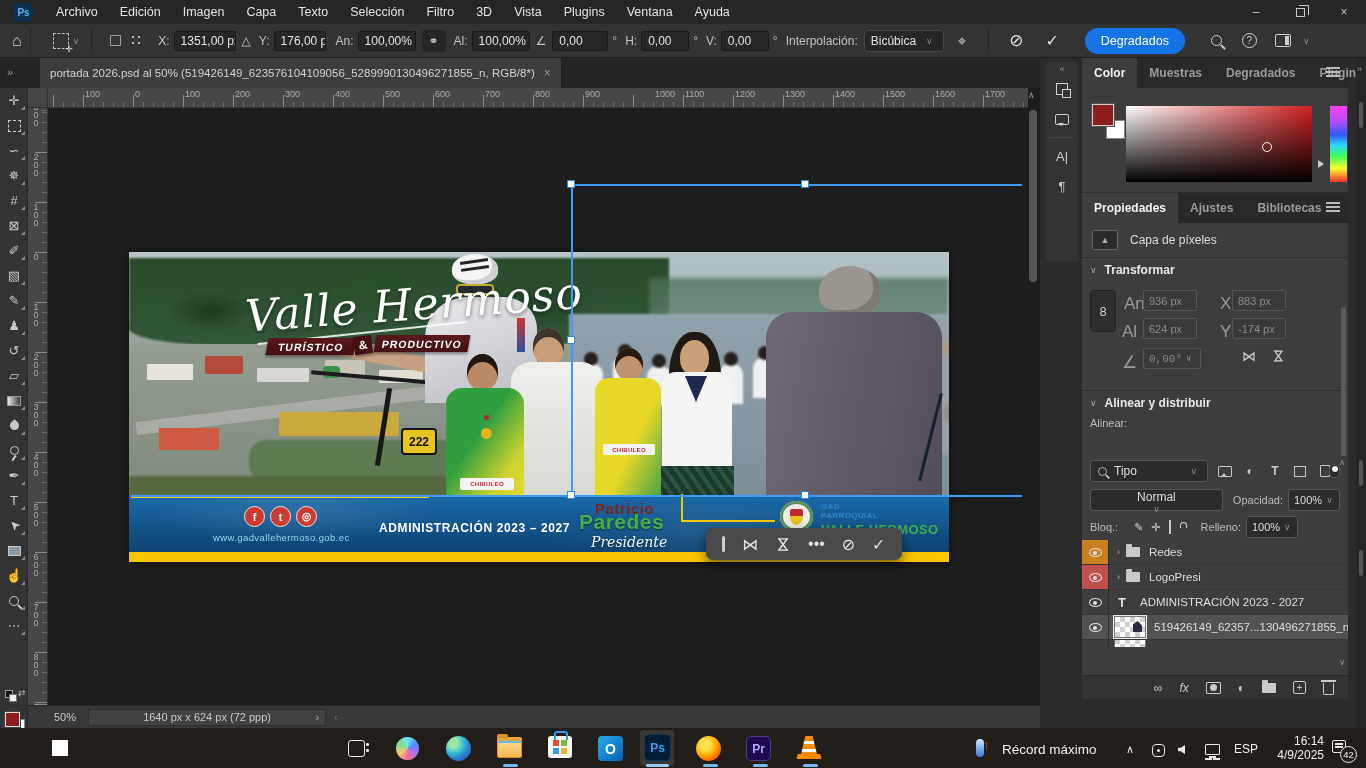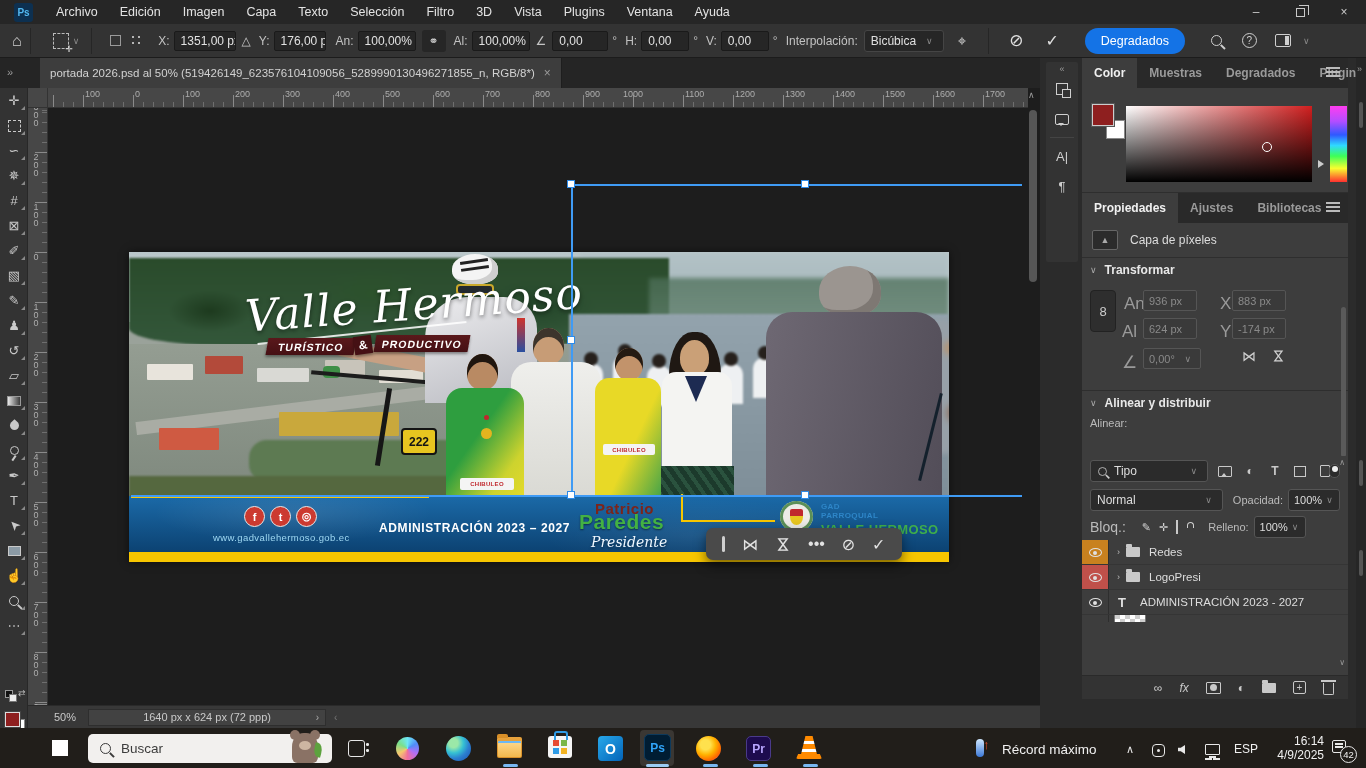--- a/index.html
+++ b/index.html
@@ -227,39 +227,39 @@
     display:flex;align-items:center;justify-content:center;color:#aaa;font-size:9px;}
   .sechead{display:flex;align-items:center;height:24px;padding-left:8px;font-size:12px;font-weight:bold;color:#e8e8e8;}
   .sechead .sc{color:#aaa;font-size:9px;margin-right:8px;font-weight:normal;}
   .tf-grid{position:relative;height:108px;}
   .chainbtn{position:absolute;left:8px;top:8px;width:26px;height:42px;background:#2e2e2e;border:1px solid #222;border-radius:4px;
     color:#ccc;display:flex;align-items:center;justify-content:center;font-size:13px;}
   .tf-label{position:absolute;font-size:17px;color:#9a9a9a;}
   .tf-field{position:absolute;width:54px;height:21px;background:#3a3a3a;border:1px solid #555;border-radius:2px;
     color:#8a8a8a;font-size:11px;display:flex;align-items:center;padding:0 5px;}
   .anglefield{position:absolute;left:61px;top:66px;width:58px;height:21px;background:#3a3a3a;border:1px solid #555;border-radius:2px;
-    color:#8a8a8a;font-size:11px;display:flex;align-items:center;padding:0 5px;justify-content:space-between;}
+    color:#8a8a8a;font-size:11px;display:flex;align-items:center;padding:0 5px;justify-content:space-between;font-family:Liberation Mono, monospace;}
   .flips{position:absolute;left:160px;top:66px;color:#cfcfcf;font-size:14px;display:flex;gap:16px;}
   .alinear{padding:2px 0 10px 8px;font-size:11px;color:#bbb;}
   .pscroll{position:absolute;right:2px;top:84px;width:5px;height:150px;background:#5a5a5a;border-radius:3px;}
   .pdiv{height:1px;background:#2e2e2e;}
 
   .lp-toolrow{display:flex;align-items:center;height:30px;padding:0 8px;position:relative;}
   .searchsel{width:118px;height:22px;background:#2b2b2b;border:1px solid #555;border-radius:3px;display:flex;align-items:center;
     padding:0 6px;font-size:12px;color:#ddd;}
   .searchsel .mag{margin:0 6px 0 0;transform:scale(.8);}
   .lt-ico{margin-left:9px;color:#c9c9c9;font-size:12px;display:flex;align-items:center;justify-content:center;width:16px;}
   .imgico{width:14px;height:11px;border:1.4px solid #c9c9c9;border-radius:1px;position:relative;overflow:hidden;}
   .imgico:after{content:"";position:absolute;left:1px;bottom:-2px;border:4px solid transparent;border-bottom:5px solid #c9c9c9;}
   .frameico{width:12px;height:11px;border:1.4px solid #c9c9c9;}
   .pageico{width:10px;height:12px;border:1.4px solid #c9c9c9;border-radius:1px;}
   .togglered{position:absolute;right:8px;top:8px;width:11px;height:14px;background:#2b2b2b;border:1px solid #555;border-radius:5px;}
   .togglered:before{content:"";position:absolute;left:1.5px;top:1px;width:6px;height:6px;background:#eee;border-radius:50%;}
   .blendsel{width:148px;height:22px;background:#2b2b2b;border:1px solid #555;border-radius:3px;display:flex;align-items:center;
-    justify-content:space-between;padding:0 6px;font-size:12px;color:#ddd;}
+    justify-content:space-between;padding:0 6px;font-size:12px;color:#ddd;flex-direction:column;}
   .oplabel{font-size:11px;color:#bbb;margin-left:10px;}
   .opfield{width:52px;height:22px;background:#2b2b2b;border:1px solid #555;border-radius:3px;display:flex;align-items:center;
     justify-content:space-between;padding:0 5px;font-size:11px;color:#ddd;margin-left:5px;}
   .lockico{margin-left:8px;color:#cfcfcf;font-size:11px;}
   .checker8{width:11px;height:11px;background-image:linear-gradient(45deg,#999 25%,transparent 25% 75%,#999 75%),linear-gradient(45deg,#999 25%,#555 25% 75%,#999 75%);background-size:6px 6px;background-position:0 0,3px 3px;}
   .lockpad{width:9px;height:7px;background:#cfcfcf;position:relative;margin-top:4px;}
   .lockpad:before{content:"";position:absolute;left:1px;top:-5px;width:5px;height:5px;border:1.6px solid #cfcfcf;border-bottom:none;border-radius:4px 4px 0 0;}
 
   .layerrows{position:relative;}
   .lrow{display:flex;align-items:center;height:25px;border-bottom:1px solid #353535;font-size:11.5px;color:#ddd;position:relative;}
@@ -520,21 +520,21 @@
       <span class="rlabel" style="left: 87px;">0</span>
       <span class="rlabel" style="left: 137px;">100</span>
       <span class="rlabel" style="left: 187px;">200</span>
       <span class="rlabel" style="left: 237px;">300</span>
       <span class="rlabel" style="left: 287px;">400</span>
       <span class="rlabel" style="left: 337px;">500</span>
       <span class="rlabel" style="left: 387px;">600</span>
       <span class="rlabel" style="left: 437px;">700</span>
       <span class="rlabel" style="left: 487px;">800</span>
       <span class="rlabel" style="left: 537px;">900</span>
-      <span class="rlabel" style="left: 575px; text-align: right;">1000</span>
+      <span class="rlabel" style="left: 607px; text-align: right;">1000</span>
       <span class="rlabel" style="left: 637px;">1100</span>
       <span class="rlabel" style="left: 687px;">1200</span>
       <span class="rlabel" style="left: 737px;">1300</span>
       <span class="rlabel" style="left: 787px;">1400</span>
       <span class="rlabel" style="left: 837px;">1500</span>
       <span class="rlabel" style="left: 887px;">1600</span>
       <span class="rlabel" style="left: 937px;">1700</span>
     </div>
   <div class="ruler-v" id="rulerv">
       <div class="minor"></div>
@@ -770,21 +770,21 @@
             <span>Normal</span>
             <span class="chev">∨</span>
           </span>
           <span class="oplabel">Opacidad:</span>
           <span class="opfield">
             <span>100%</span>
             <span class="chev">∨</span>
           </span>
         </div>
         <div class="lp-toolrow" style="height:26px;">
-          <span style="font-size:14px;color:#bbb;">Bloq.:</span>
+          <span style="font-size:11px;color:#bbb;">Bloq.:</span>
           <span class="lockico"><span class="checker8"></span></span>
           <span class="lockico">✎</span>
           <span class="lockico">✛</span>
           <span class="lockico"><span class="frameico"></span></span>
           <span class="lockico"><span class="lockpad"></span></span>
           <span class="oplabel" style="margin-left:22px;">Relleno:</span>
           <span class="opfield">
             <span>100%</span>
             <span class="chev">∨</span>
           </span>
@@ -806,20 +806,27 @@
               <span class="fldr"></span>
               <span class="lname">LogoPresi</span>
             </div>
             <div class="lrow">
               <span class="eyecell">
                 <span class="eye"></span>
               </span>
               <span class="ticon">T</span>
               <span class="lname">ADMINISTRACIÓN 2023 - 2027</span>
             </div>
+            <div class="lrow selected">
+              <span class="eyecell">
+                <span class="eye"></span>
+              </span>
+              <span class="thumb sel"></span>
+              <span class="lname">519426149_62357...130496271855_n</span>
+            </div>
             <div class="lrow lrow-sliver">
               <span class="eyecell"></span>
               <span class="thumb"></span>
             </div>
           </div>
         <span class="lscroll-up">∧</span>
         <span class="lscroll-dn">∨</span>
         <div class="lbottom">
           <span>∞</span>
           <span style="font-style:italic;">fx</span>
@@ -837,29 +844,20 @@
 
   <div class="edgestrip">
     <span class="ee">»</span>
     <span class="grip" style="top:44px;"></span>
     <span class="grip" style="top:402px;"></span>
     <span class="grip" style="top:492px;"></span>
   </div>
 
   <div class="taskbar">
     <div class="startico"></div>
-  </div>
-  <div class="searchbox">
-    <span class="smag"></span>
-    <span class="stext">Buscar</span>
-    <span class="bear">
-        <span class="body"></span>
-        <span class="face"></span>
-        <span class="leaf"></span>
-      </span>
   </div>
   <span class="tvico"></span>
   <span class="copilotico"></span>
   <span class="edgeico"></span>
   <span class="expico"></span>
   <span class="storeico"></span>
   <span class="outlookico">O</span>
   <span class="psbtn"></span>
   <span class="psico">Ps</span>
   <span class="ffico"></span>

